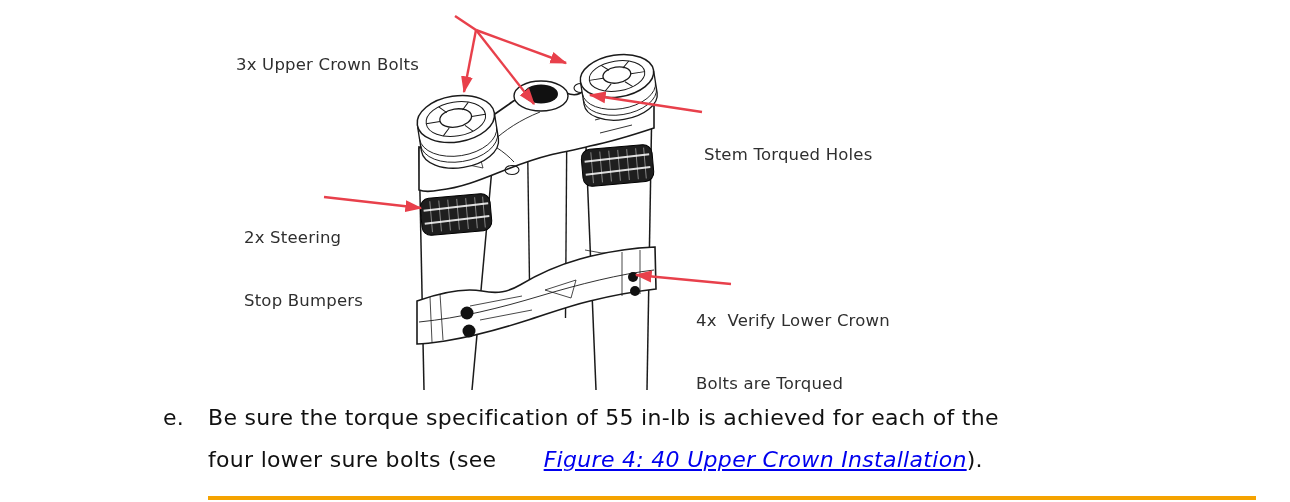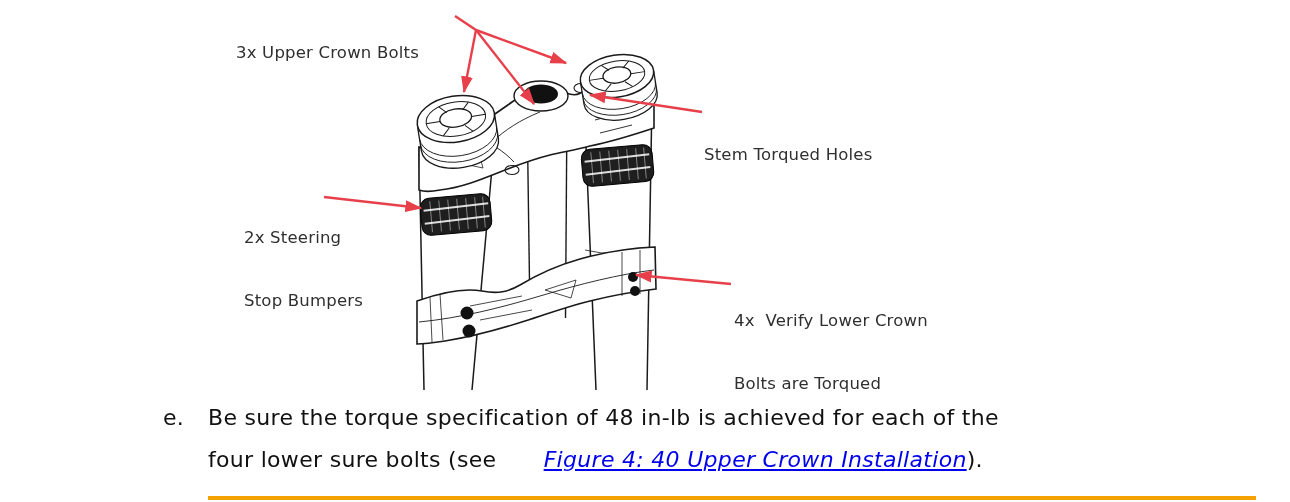--- a/index.html
+++ b/index.html
@@ -140,41 +140,41 @@
       <path d="M455,16 L476,30"></path>
       <path d="M476,30 L464,92" marker-end="url(#ah)"></path>
       <path d="M476,30 L534,104" marker-end="url(#ah)"></path>
       <path d="M476,30 L566,63" marker-end="url(#ah)"></path>
       <path d="M702,112 L590,95" marker-end="url(#ah)"></path>
       <path d="M324,197 L421,208" marker-end="url(#ah)"></path>
       <path d="M731,284 L636,275" marker-end="url(#ah)"></path>
     </g>
   </svg>
 
-  <div class="callout" style="left:236px;top:0;">
+  <div class="callout" style="left:236px;top:12px;">
     <div>3x Upper Crown Bolts</div>
   </div>
 
   <div class="callout" style="left:704px;top:102px;">
     <div>Stem Torqued Holes</div>
   </div>
 
   <div class="callout" style="left:216px;top:185px;margin-left:28px;">
     <div>2x Steering</div>
     <div>Stop Bumpers</div>
   </div>
 
-  <div class="callout" style="left:734px;top:268px;">
+  <div class="callout" style="left:696px;top:268px;">
     <div>4x  Verify Lower Crown</div>
     <div>Bolts are Torqued</div>
   </div>
 
   <div class="step">
     <div class="step-marker">e.</div>
     <div class="step-body">
-      <div>Be sure the torque specification of 48 in-lb is achieved for each of the</div>
+      <div>Be sure the torque specification of 55 in-lb is achieved for each of the</div>
       <div><span>four lower sure bolts (see </span><a href="#" class="doc-link">Figure 4: 40 Upper Crown Installation</a><span>).</span></div>
     </div>
   </div>
 
   <div class="divider"></div>
 
 </div>
 
 </body></html>

